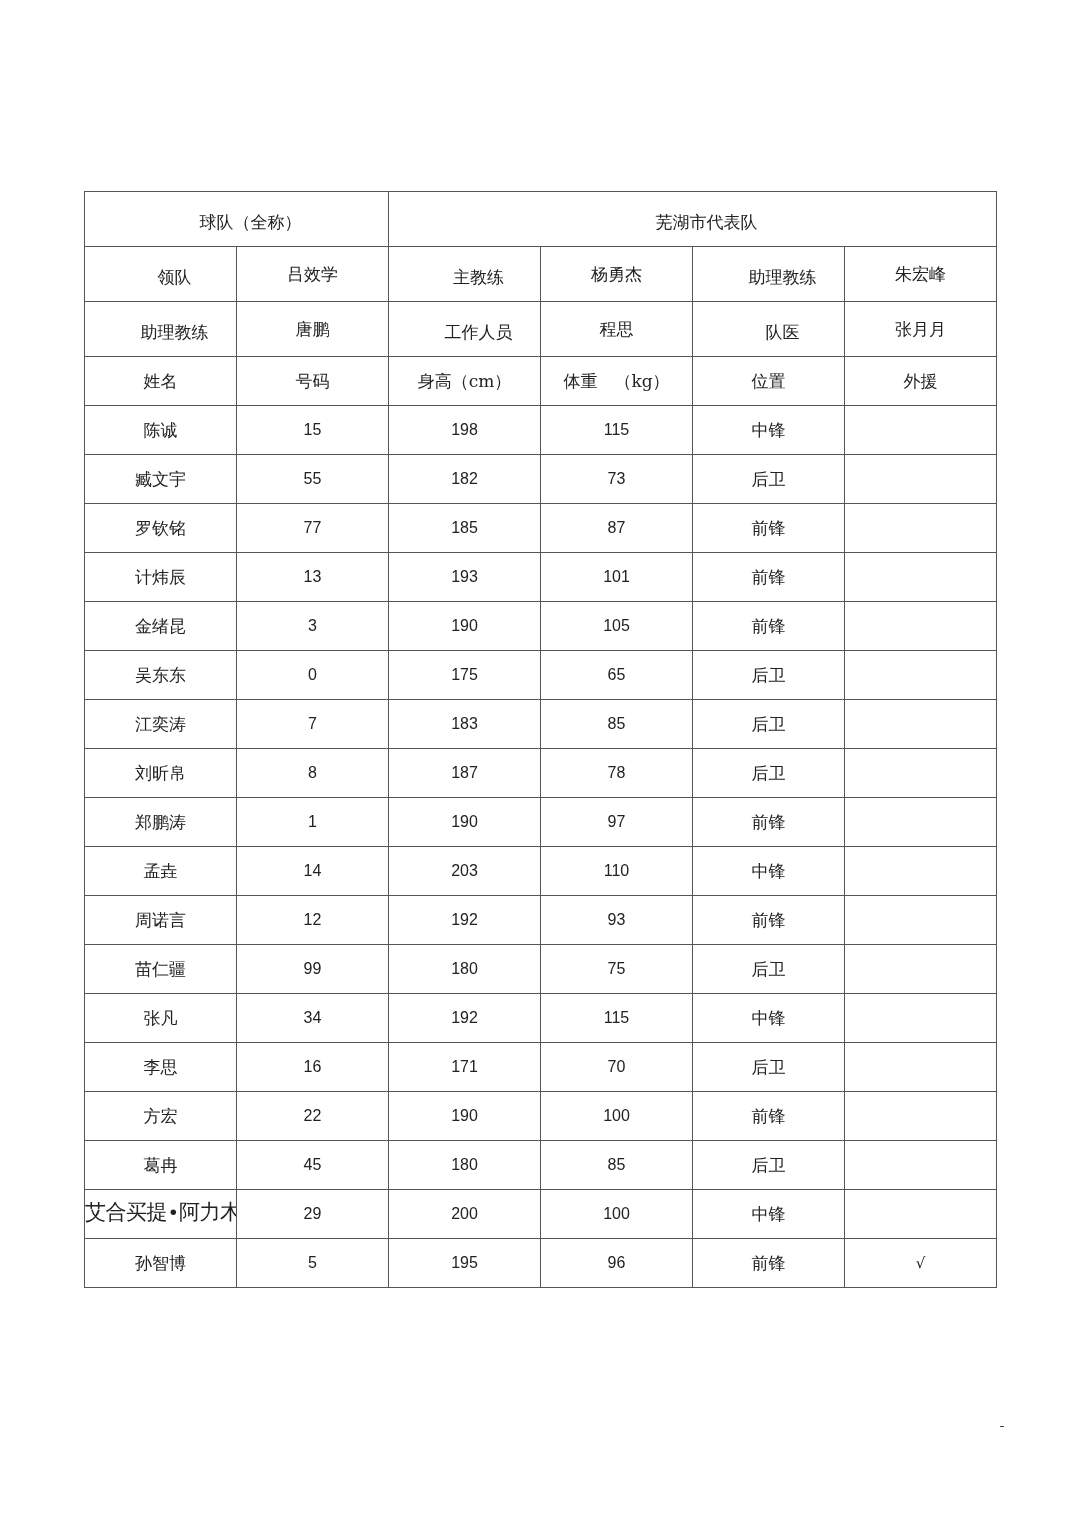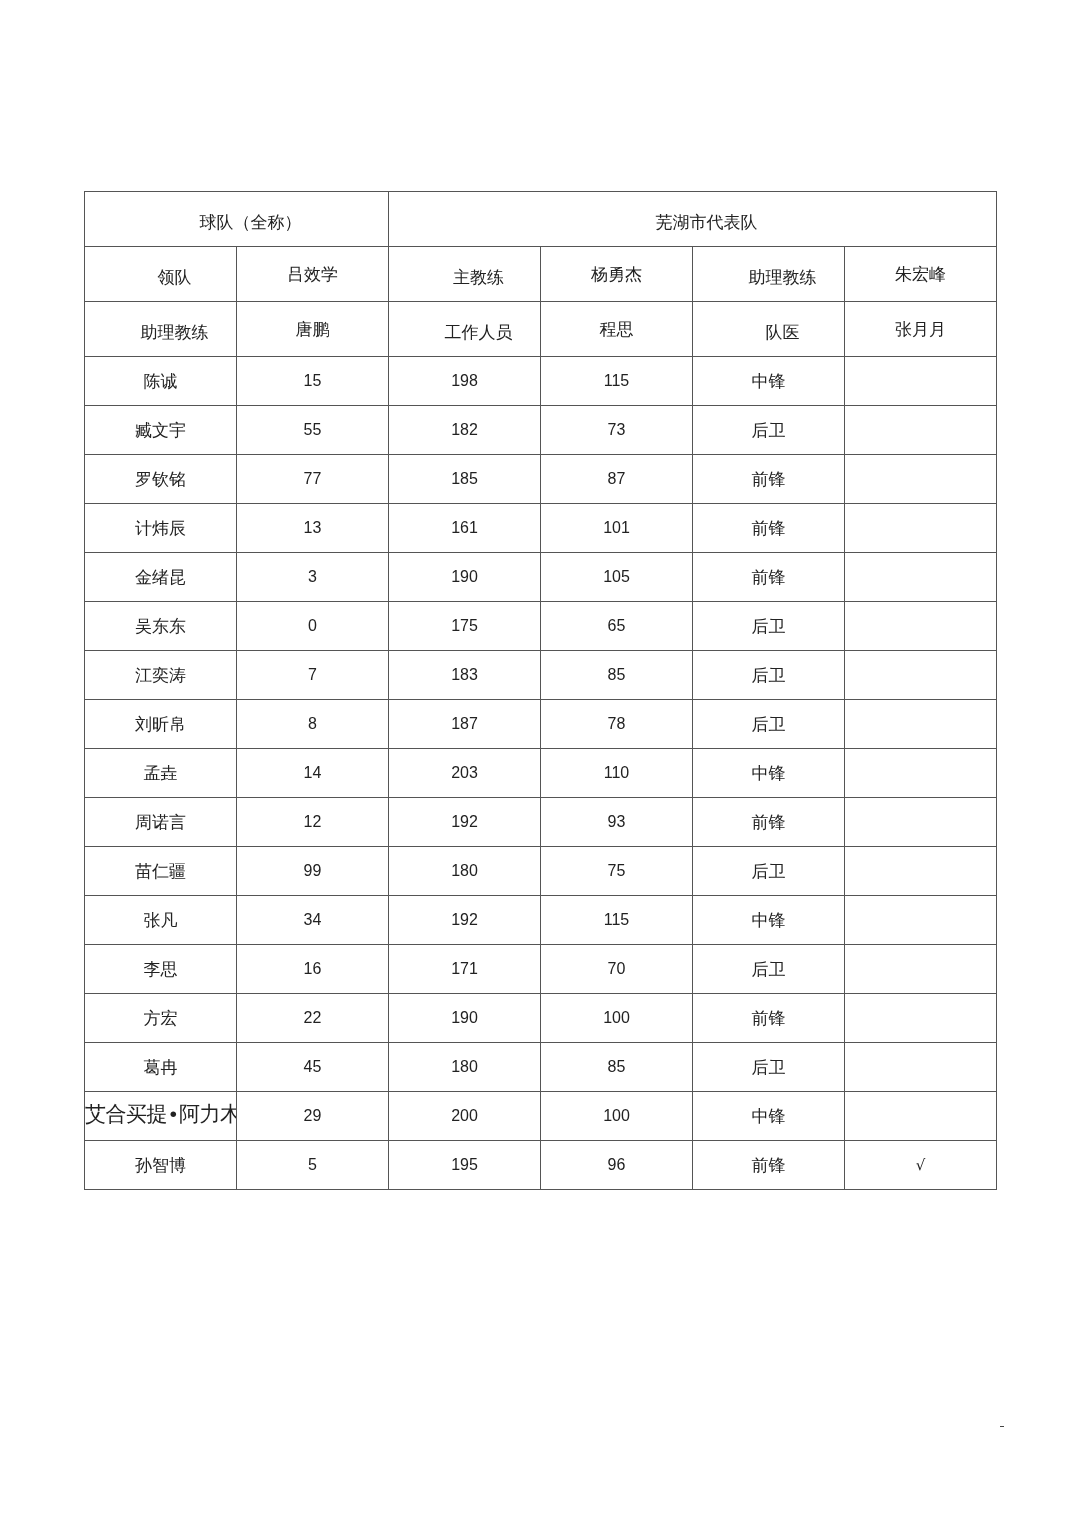--- a/index.html
+++ b/index.html
@@ -89,20 +89,28 @@
       <td class="meta-val">朱宏峰</td>
     </tr>
     <tr>
       <td class="meta-label">助理教练</td>
       <td class="meta-val">唐鹏</td>
       <td class="meta-label">工作人员</td>
       <td class="meta-val">程思</td>
       <td class="meta-label">队医</td>
       <td class="meta-val">张月月</td>
     </tr>
+    <tr>
+      <td>姓名</td>
+      <td>号码</td>
+      <td>身高（cm）</td>
+      <td>体重　（kg）</td>
+      <td>位置</td>
+      <td>外援</td>
+    </tr>
   </tbody>
   <tbody id="player-rows">
       <tr>
         <td>陈诚</td>
         <td class="num">15</td>
         <td class="num">198</td>
         <td class="num">115</td>
         <td>中锋</td>
         <td class="check"></td>
       </tr>
@@ -118,21 +126,21 @@
         <td>罗钦铭</td>
         <td class="num">77</td>
         <td class="num">185</td>
         <td class="num">87</td>
         <td>前锋</td>
         <td class="check"></td>
       </tr>
       <tr>
         <td>计炜辰</td>
         <td class="num">13</td>
-        <td class="num">161</td>
+        <td class="num">193</td>
         <td class="num">101</td>
         <td>前锋</td>
         <td class="check"></td>
       </tr>
       <tr>
         <td>金绪昆</td>
         <td class="num">3</td>
         <td class="num">190</td>
         <td class="num">105</td>
         <td>前锋</td>
@@ -153,20 +161,28 @@
         <td class="num">85</td>
         <td>后卫</td>
         <td class="check"></td>
       </tr>
       <tr>
         <td>刘昕帛</td>
         <td class="num">8</td>
         <td class="num">187</td>
         <td class="num">78</td>
         <td>后卫</td>
+        <td class="check"></td>
+      </tr>
+      <tr>
+        <td>郑鹏涛</td>
+        <td class="num">1</td>
+        <td class="num">190</td>
+        <td class="num">97</td>
+        <td>前锋</td>
         <td class="check"></td>
       </tr>
       <tr>
         <td>孟垚</td>
         <td class="num">14</td>
         <td class="num">203</td>
         <td class="num">110</td>
         <td>中锋</td>
         <td class="check"></td>
       </tr>

